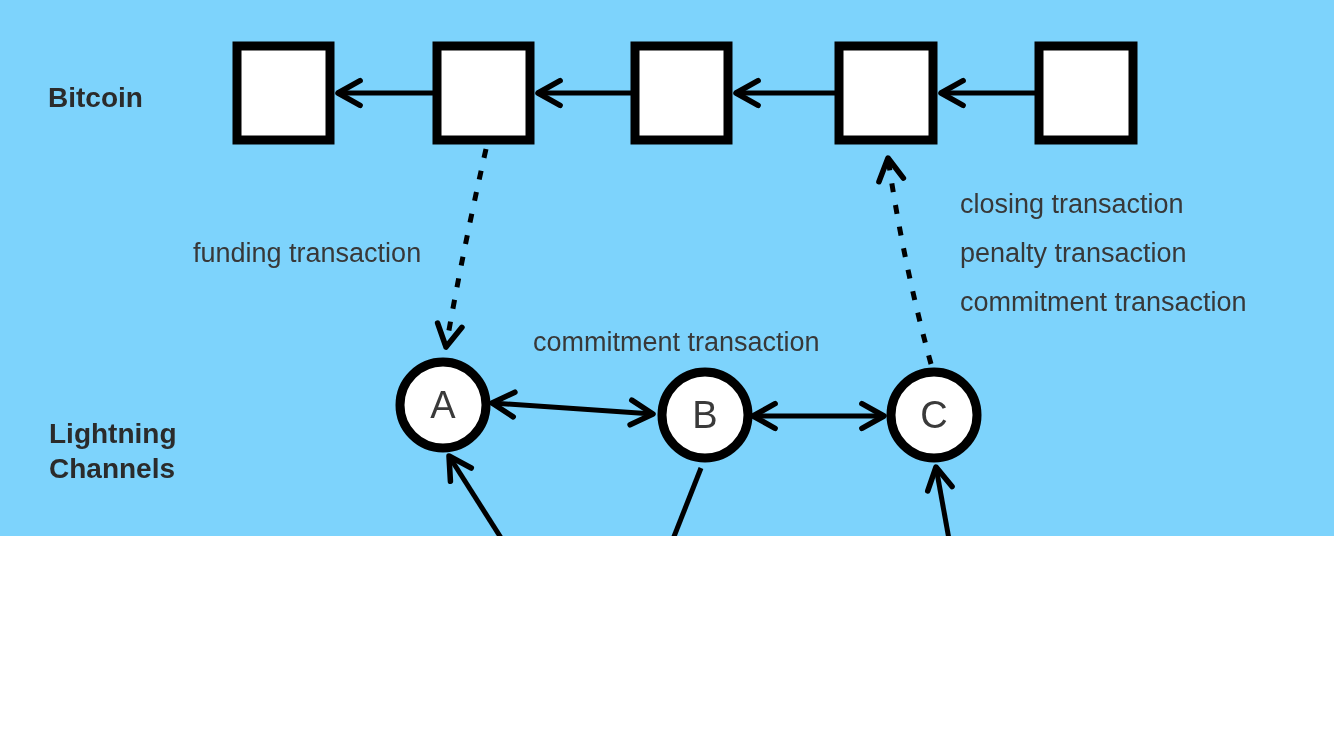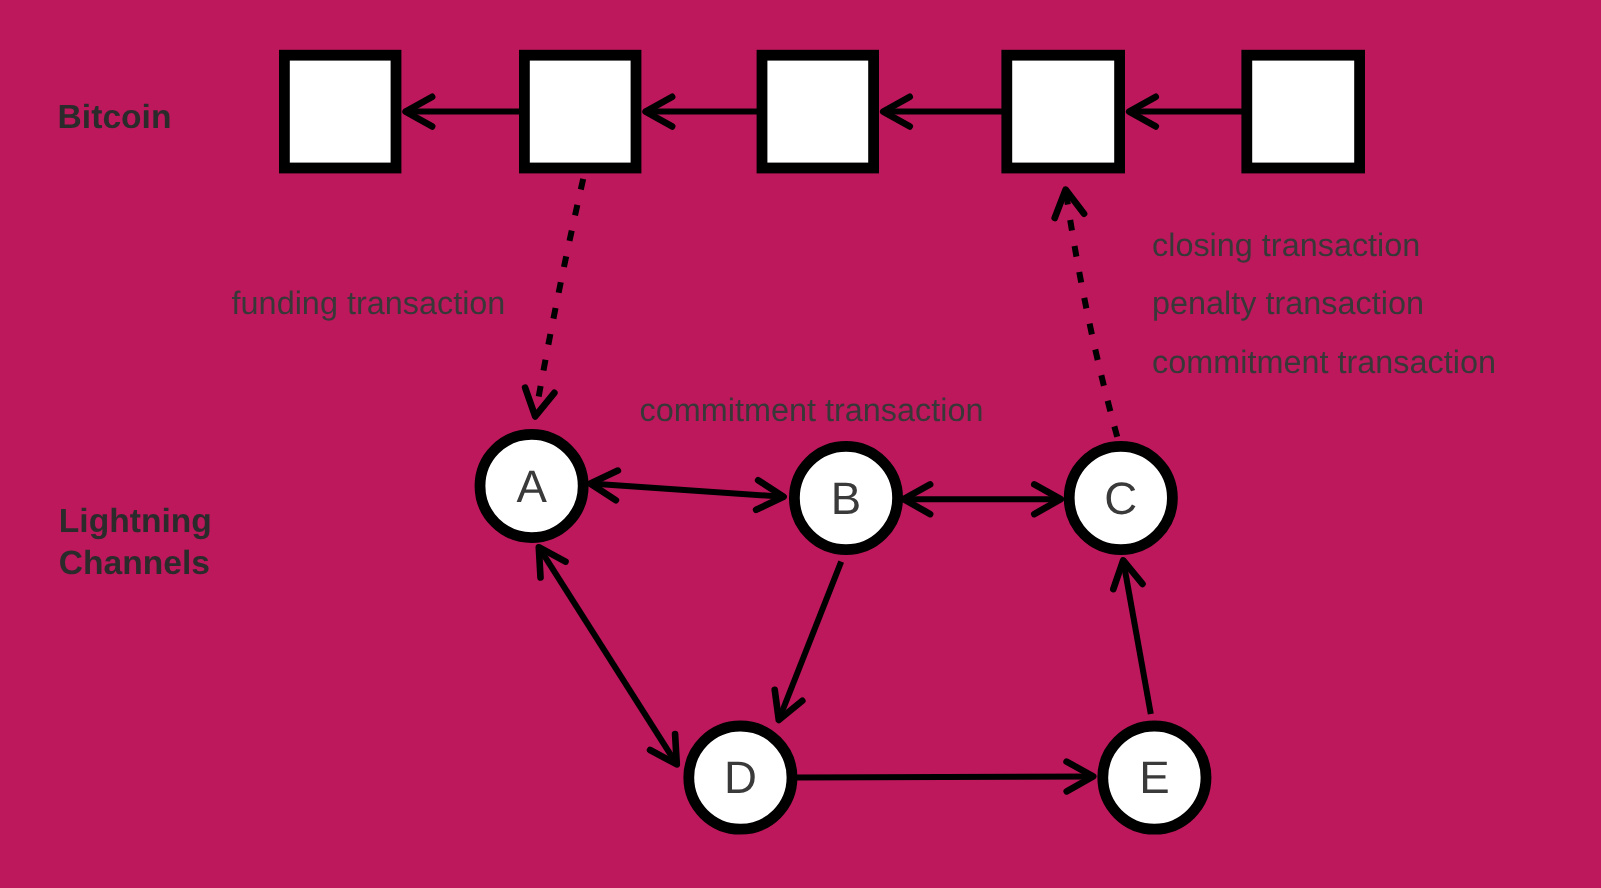--- a/index.html
+++ b/index.html
@@ -3,22 +3,22 @@
 <meta charset="utf-8">
 <style>
   html, body {
     margin: 0;
     padding: 0;
     background: #ffffff;
   }
   .canvas {
     position: relative;
     width: 1334px;
-    height: 740px;
-    background: #be185d;
+    height: 536px;
+    background: #7dd3fc;
     overflow: hidden;
     font-family: "Liberation Sans", "DejaVu Sans", sans-serif;
   }
   svg { display: block; }
 
   .row-heading {
     font-family: "Liberation Sans", "DejaVu Sans", sans-serif;
     font-size: 28px;
     font-weight: 700;
     fill: #2b2b2b;

